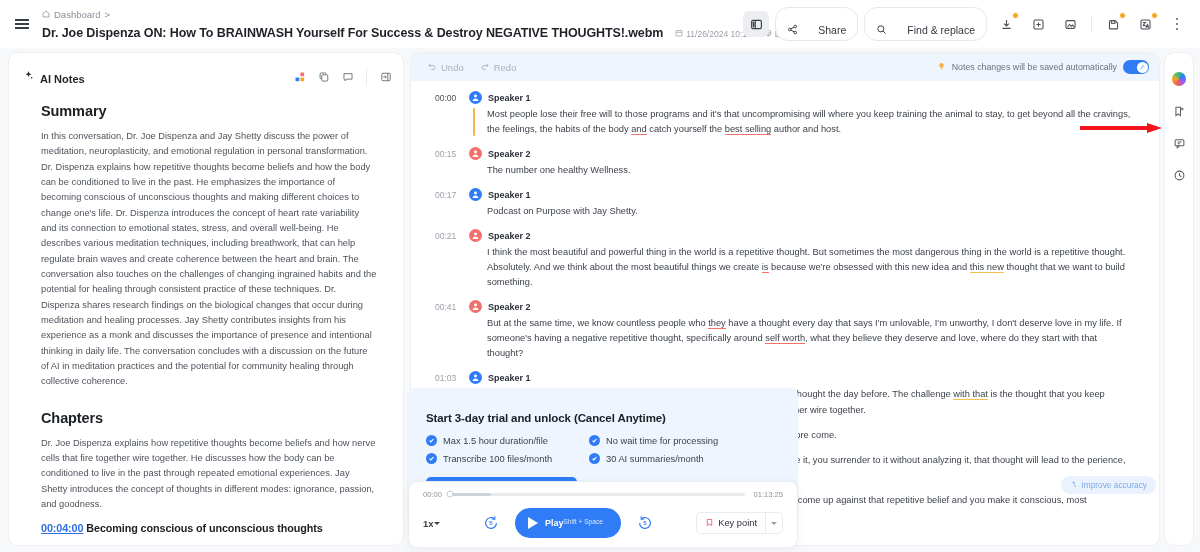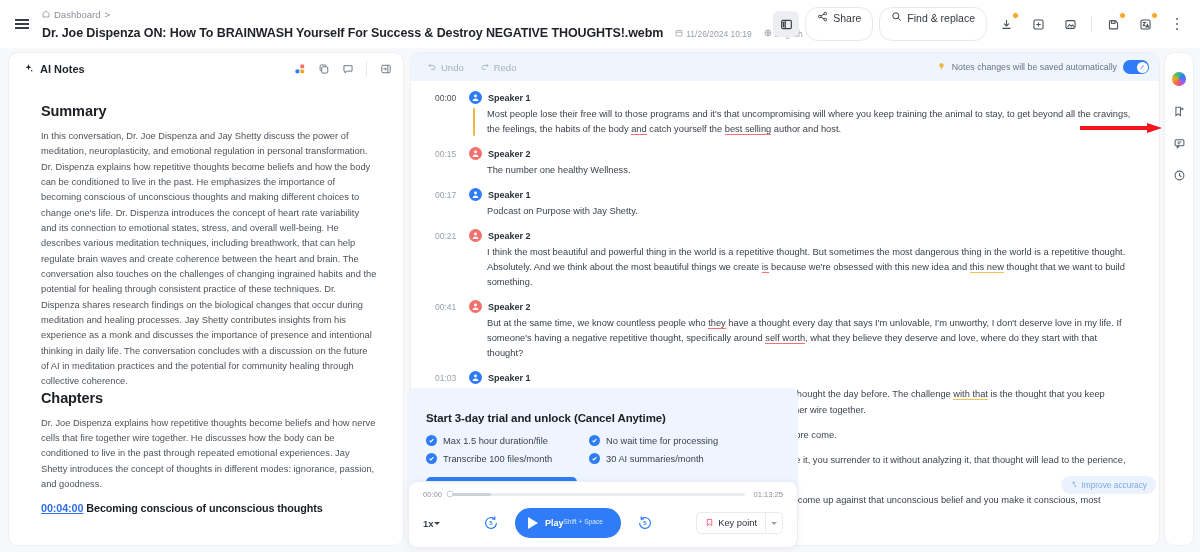--- a/index.html
+++ b/index.html
@@ -33,50 +33,50 @@
   .doc-meta .m { display: flex; align-items: center; gap: 3px; white-space: nowrap; }
 
   .topbar-right { margin-left: auto; display: flex; align-items: center; gap: 6px; }
   .tb-icon-btn {
     width: 26px; height: 26px; border-radius: 6px; display: flex; align-items: center;
     justify-content: center; cursor: pointer; position: relative; color: #4b5158;
   }
   .tb-icon-btn.active { background: #eceef1; }
   .pill-btn {
     height: 26px; border: 1px solid #e6e8eb; border-radius: 13px; background: #fff;
-    display: flex; align-items: flex-end; gap: 5px; padding: 16px 11px; font-size: 10.5px;
+    display: flex; align-items: flex-start; gap: 20px; padding: 16px 11px; font-size: 10.5px;
     color: #34383e; cursor: pointer; white-space: nowrap;
   }
   .badge-dot {
     position: absolute; top: 1px; right: 0px; width: 7px; height: 7px;
     border-radius: 50%; background: #f5a623; border: 1.2px solid #fff;
   }
   .divider-v { width: 1px; height: 16px; background: #e6e8eb; margin: 0 2px; }
   .kebab { display:flex; flex-direction: column; gap: 2.5px; align-items: center; }
   .kebab i { width: 2.6px; height: 2.6px; border-radius: 50%; background: #5a6068; display:block; }
 
   
   .body { flex: 1; display: flex; min-height: 0; padding: 0 0 0 0; gap: 0; }
 
   
   .left-panel {
     width: 396px; flex: 0 0 396px; background: #fff; margin: 4px 0 6px 8px;
     border-radius: 10px; display: flex; flex-direction: column; overflow: hidden;
     border: 1px solid #edeff2;
   }
   .lp-head {
-    height: 32px; flex: 0 0 32px; display: flex; align-items: center;
+    height: 32px; flex: 0 0 32px; display: flex; align-items: flex-end;
     padding: 0 10px 0 14px; gap: 6px;
   }
   .lp-title { font-size: 11px; font-weight: bold; color: #22262b; }
   .lp-head-icons { margin-left: auto; display: flex; align-items: center; gap: 9px; color: #71777f; }
   .lp-ico { width: 15px; height: 15px; display: flex; align-items: center; justify-content: center; cursor: pointer; }
   .lp-body { flex: 1; overflow: hidden; padding: 18px 26px 10px 32px; }
   .h-sec { font-size: 14.5px; font-weight: bold; color: #1b1f24; margin-bottom: 10px; letter-spacing: -0.1px; }
-  .h-sec.second { margin-bottom: 8px; }
+  .h-sec.second { margin-top: 20px; margin-bottom: 8px; }
   .p-body { font-size: 9.3px; line-height: 1.65; color: #4d535b; text-align: left; }
   .chapter { margin-top: 10px; }
   .chapter-title { font-size: 10.8px; font-weight: bold; color: #1b1f24; margin-bottom: 5px; letter-spacing: -0.1px; }
   .chapter-title .ts { color: #2f6fe4; text-decoration: underline; cursor: pointer; font-weight: bold; }
   .chapter-desc { font-size: 9.3px; line-height: 1.65; color: #4d535b; }
 
   
   .right-wrap { flex: 1; display: flex; min-width: 0; position: relative; }
   .transcript-panel {
     flex: 1; background: #fff; margin: 4px 0 6px 6px; border-radius: 10px;
@@ -522,21 +522,21 @@
             </div>
             <div class="seg">
               <div class="seg-ts"></div>
               <div class="seg-main">
                 <div class="seg-text"><span>us thoughts, which means just because you have that thought doesn't elieve it, you surrender to it without analyzing it, that thought will lead to the perience, which then will produce the same emotion.</span></div>
               </div>
             </div>
             <div class="seg">
               <div class="seg-ts"></div>
               <div class="seg-main">
-                <div class="seg-text"><span class="u-amber">circuitry, our neurochemistry, our hormones, and even our gene expression</span><span> come up against that unconscious belief and you make it conscious, most</span></div>
+                <div class="seg-text"><span class="u-amber">circuitry, our neurochemistry, our hormones, and even our gene expression</span><span> come up against that repetitive belief and you make it conscious, most</span></div>
               </div>
             </div>
           </div>
       </div>
 
       <div class="rail">
         <div class="rail-ico">
             <span class="orb"></span>
           </div>
         <div class="rail-ico">

